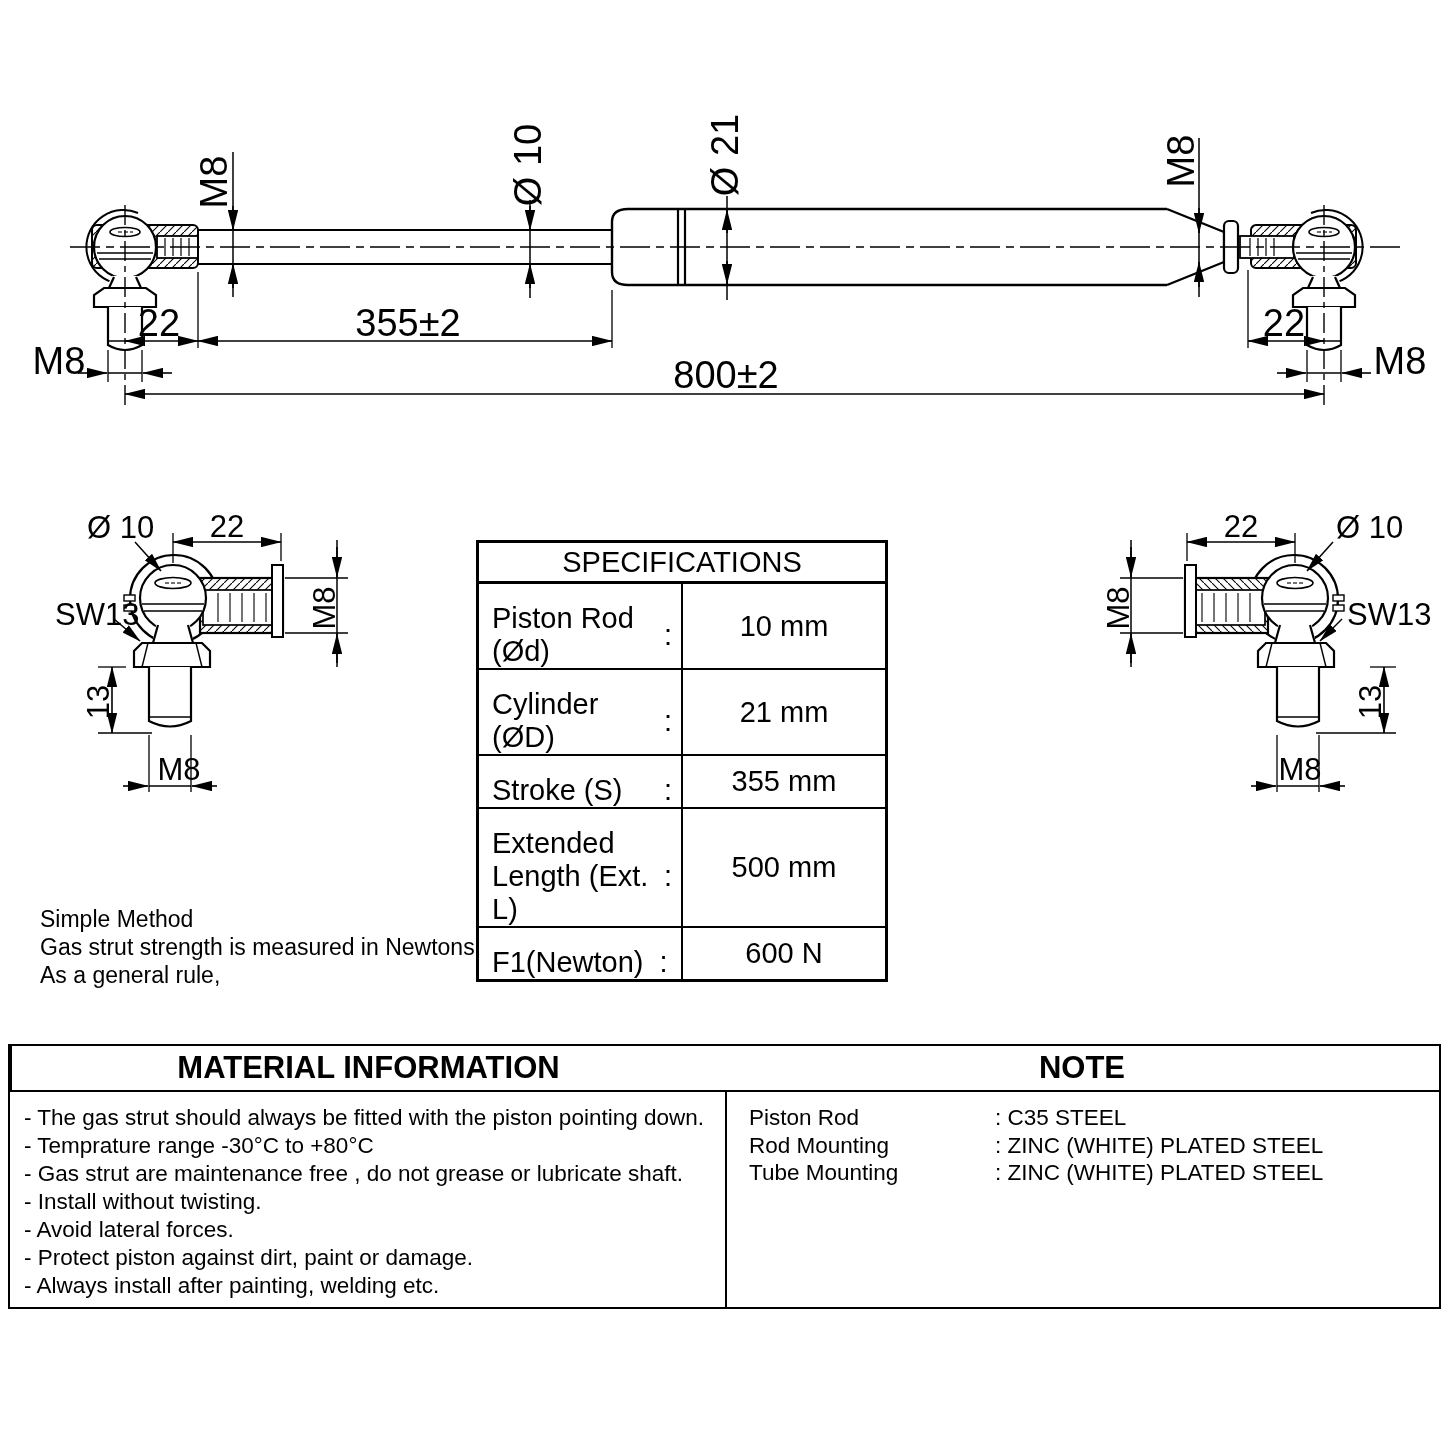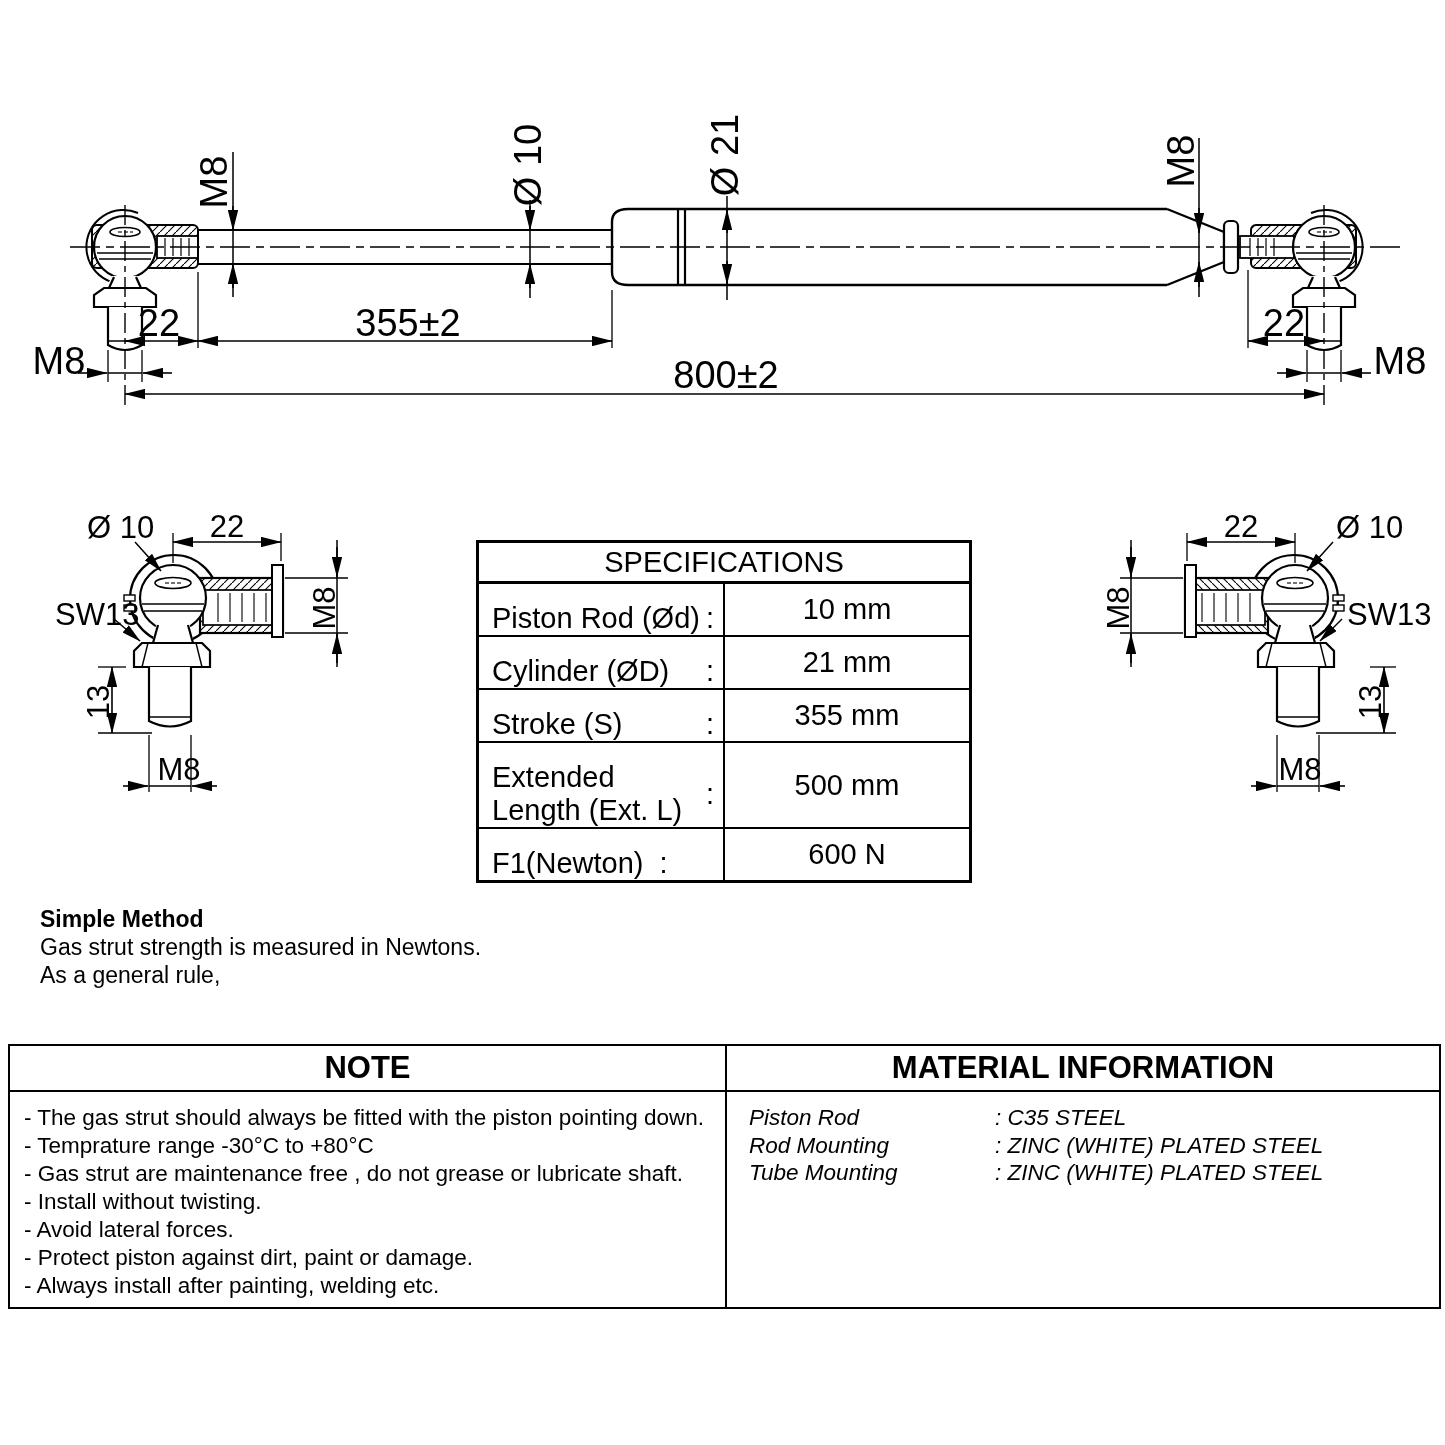--- a/index.html
+++ b/index.html
@@ -3,42 +3,42 @@
 <meta charset="utf-8">
 <style>
   html,body{margin:0;padding:0;background:#fff;}
   .canvas{position:relative;width:1445px;height:1445px;background:#fff;overflow:hidden;
           font-family:"Liberation Sans",sans-serif;color:#000;}
   svg{position:absolute;overflow:visible;}
   svg text{font-family:"Liberation Sans",sans-serif;fill:#000;}
   .dimtxt{font-size:38px;}
   .dimtxt2{font-size:31px;}
   
-  .spec{position:absolute;left:476px;top:540px;width:496px;}
+  .spec{position:absolute;left:476px;top:540px;width:412px;}
   .spec table{border-collapse:collapse;width:100%;table-layout:fixed;}
   .spec td{border:2px solid #000;font-size:29px;padding:0;}
   .spec .title-cell{text-align:center;height:38px;border:3px solid #000;}
   .spec tr{height:37px;}
   .spec .sl{width:341px;border-left:3px solid #000;}
   .spec .sl .inner{display:flex;align-items:center;padding:18px 9px 0 13px;}
   .spec .sl .cln{margin-left:auto;}
   .spec .row-f1 .sl .cln{margin-left:16px;margin-right:auto;}
   .spec .sv{text-align:center;border-right:3px solid #000;}
   .spec tr:last-child td{border-bottom:3px solid #000;}
   
   .smethod{position:absolute;left:40px;top:905px;font-size:23px;line-height:28px;}
-  .smethod .b{font-weight:bold;}
+  .smethod .b{font-weight:normal;}
   
   .btable{position:absolute;left:8px;top:1044px;width:1429px;height:261px;border:2.5px solid #000;
           display:grid;grid-template-columns:715px 1fr;grid-template-rows:46px 1fr;}
   .bt-h{border-bottom:2.5px solid #000;display:flex;align-items:center;justify-content:center;
         font-size:31px;font-weight:bold;}
   .bt-h.right,.bt-b.right{border-left:2.5px solid #000;}
   .bt-b{padding:12px 10px 0 14px;font-size:22.5px;line-height:28px;}
-  .bt-b.right{padding-left:22px;font-style:italic;}
+  .bt-b.right{padding-left:22px;}
   .mat-row{display:flex;line-height:27.5px;}
   .mat-row .ml{width:246px;flex:none;}
 </style>
 </head>
 <body>
 
 <div class="canvas">
 
   <svg style="left:0;top:0;" width="1445" height="460" viewBox="0 0 1445 460">
     <defs>
@@ -321,22 +321,22 @@
       </table>
   </div>
 
   <div class="smethod">
     <div class="b">Simple Method</div>
     <div>Gas strut strength is measured in Newtons.</div>
     <div>As a general rule,</div>
   </div>
 
   <div class="btable">
+    <div class="bt-h right">MATERIAL INFORMATION</div>
     <div class="bt-h left">NOTE</div>
-    <div class="bt-h right">MATERIAL INFORMATION</div>
     <div class="bt-b left">
       <div>- The gas strut should always be fitted with the piston pointing down.</div>
       <div>- Temprature range -30°C to +80°C</div>
       <div>- Gas strut are maintenance free , do not grease or lubricate shaft.</div>
       <div>- Install without twisting.</div>
       <div>- Avoid lateral forces.</div>
       <div>- Protect piston against dirt, paint or damage.</div>
       <div>- Always install after painting, welding etc.</div>
     </div>
     <div class="bt-b right">

